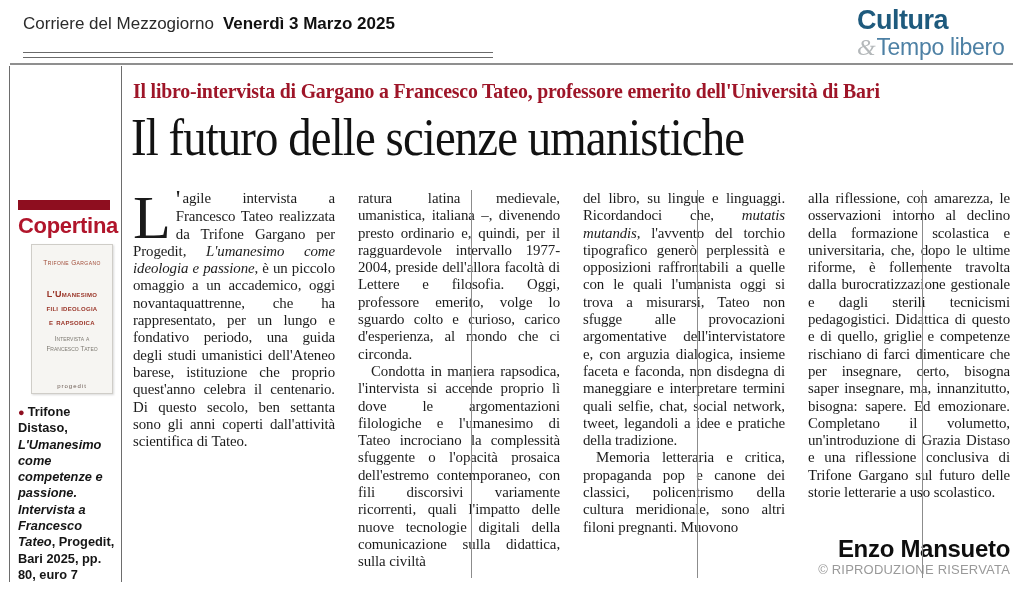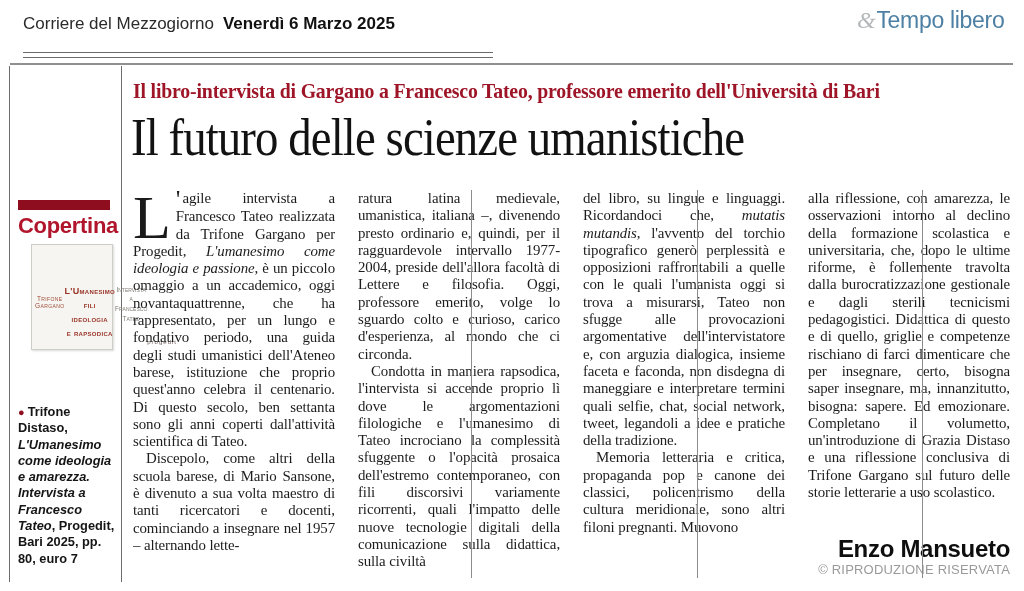--- a/index.html
+++ b/index.html
@@ -15,23 +15,23 @@
   .logo-line2{margin-top:1px;font-size:23px;color:#4d80a4;letter-spacing:-0.3px;text-align:right;}
   .logo-amp{font-family:"Liberation Serif",serif;font-style:italic;color:#b4b8ba;font-size:24px;margin-right:1px;}
   .rule-double{position:absolute;left:23px;top:52px;width:470px;height:4px;border-top:1px solid #6a6a6a;border-bottom:1px solid #6a6a6a;}
   .rule-gray{position:absolute;left:10px;top:63px;width:1003px;height:2px;background:#8f8f8f;}
   .vrule{position:absolute;top:66px;width:1px;height:516px;background:#6d6d6d;}
   .vrule.page-left{left:9px;}
   .vrule.sidebar-sep{left:121px;}
   
   .red-bar{position:absolute;left:18px;top:200px;width:92px;height:10px;background:#8e0e1f;}
   .copertina{position:absolute;left:18px;top:213px;font-size:22px;font-weight:700;color:#b1152b;letter-spacing:-0.3px;}
-  .book-cover{position:absolute;left:31px;top:244px;width:82px;height:106px;background:#f6f5f2;
+  .book-cover{position:absolute;left:31px;top:244px;width:82px;height:150px;background:#f6f5f2;
     border:1px solid #cfcdc8;box-shadow:1px 1px 2px rgba(0,0,0,0.15);
-    display:flex;align-items:center;text-align:center;box-sizing:border-box;padding:14px 3px 4px;}
+    display:flex;flex-direction:column;align-items:center;text-align:center;box-sizing:border-box;padding:14px 3px 4px;}
   .cover-author{font-size:6.5px;color:#a04a36;font-variant:small-caps;letter-spacing:.4px;}
   .cover-title{margin-top:22px;color:#993326;font-weight:700;font-variant:small-caps;font-size:9px;line-height:1.55;letter-spacing:.3px;}
   .cover-sub{margin-top:4px;color:#7d7a72;font-variant:small-caps;font-size:6.5px;line-height:1.5;}
   .cover-pub{margin-top:auto;color:#6a5a52;font-size:6px;letter-spacing:1px;}
   .caption{position:absolute;left:18px;top:404px;width:98px;font-size:12.8px;line-height:16.3px;font-weight:700;color:#151515;}
   .caption .bullet{color:#8e0e1f;font-size:11px;margin-right:3px;}
   .caption .it{font-style:italic;}
   
   .kicker{position:absolute;left:133px;top:78px;font-family:"Liberation Serif",serif;font-weight:700;
     font-size:22px;color:#9e1528;white-space:nowrap;transform:scaleX(.9);transform-origin:left;letter-spacing:-0.2px;}
@@ -51,24 +51,25 @@
   .divider-2{left:697px;}
   .divider-3{left:922px;}
   .byline-block{margin-top:auto;text-align:right;font-family:"Liberation Sans",sans-serif;}
   .byline{font-size:24px;font-weight:700;color:#0e0e0e;letter-spacing:-0.3px;}
   .copyright{font-size:13px;color:#9a9a9a;margin-top:3px;letter-spacing:.2px;}
 </style>
 </head>
 <body>
 
 <div class="masthead-line">
-  <span>Corriere del Mezzogiorno</span><span class="date">Venerdì 6 Marzo 2025</span>
+  <span>Corriere del Mezzogiorno</span><span class="date">Venerdì 3 Marzo 2025</span>
 </div>
 
 <div class="section-logo">
+  <div class="logo-line1">Cultura</div>
   <div class="logo-line2"><span class="logo-amp">&amp;</span><span>Tempo libero</span></div>
 </div>
 
 <div class="rule-double"></div>
 <div class="rule-gray"></div>
 <div class="vrule page-left"></div>
 <div class="vrule sidebar-sep"></div>
 
 <div class="red-bar"></div>
 <div class="copertina">Copertina</div>
@@ -81,30 +82,29 @@
     <div>e rapsodica</div>
   </div>
   <div class="cover-sub">
     <div>Intervista a</div>
     <div>Francesco Tateo</div>
   </div>
   <div class="cover-pub">progedit</div>
 </div>
 
 <div class="caption">
-  <span class="bullet">●</span><span><span>Trifone Distaso, </span><span class="it">L'Umanesimo come ideologia e amarezza. Intervista a Francesco Tateo</span><span>, Progedit, Bari 2025, pp. 80, euro 7</span></span>
+  <span class="bullet">●</span><span><span>Trifone Distaso, </span><span class="it">L'Umanesimo come competenze e passione. Intervista a Francesco Tateo</span><span>, Progedit, Bari 2025, pp. 80, euro 7</span></span>
 </div>
 
 <div class="kicker">Il libro-intervista di Gargano a Francesco Tateo, professore emerito dell'Università di Bari</div>
 <h1 class="headline">Il futuro delle scienze umanistiche</h1>
 
 <div class="cols">
   <div class="col">
     <p><span class="dropcap">L</span><span><span class="apos">'</span><span>agile intervista a Francesco Tateo realizzata da Trifone Gargano per Progedit, </span><span class="it">L'umanesimo come ideologia e passione</span><span>, è un piccolo omaggio a un accademico, oggi novantaquattrenne, che ha rappresentato, per un lungo e fondativo periodo, una guida degli studi umanistici dell'Ateneo barese, istituzione che proprio quest'anno celebra il centenario. Di questo secolo, ben settanta sono gli anni coperti dall'attività scientifica di Tateo.</span></span></p>
-    <p class="indent"><span>Discepolo, come altri della scuola barese, di Mario Sansone, è divenuto a sua volta maestro di tanti ricercatori e docenti, cominciando a insegnare nel 1957 – alternando lette-</span></p>
   </div>
   <div class="col">
     <p><span>ratura latina medievale, umanistica, italiana –, divenendo presto ordinario e, quindi, per il ragguardevole intervallo 1977-2004, preside dell'allora facoltà di Lettere e filosofia. Oggi, professore emerito, volge lo sguardo colto e curioso, carico d'esperienza, al mondo che ci circonda.</span></p>
     <p class="indent"><span>Condotta in maniera rapsodica, l'intervista si accende proprio lì dove le argomentazioni filologiche e l'umanesimo di Tateo incrociano la complessità sfuggente o l'opacità prosaica dell'estremo contemporaneo, con fili discorsivi variamente ricorrenti, quali l'impatto delle nuove tecnologie digitali della comunicazione sulla didattica, sulla civiltà</span></p>
   </div>
   <div class="col">
     <p><span>del libro, su lingue e linguaggi. Ricordandoci che, </span><span class="it">mutatis mutandis</span><span>, l'avvento del torchio tipografico generò perplessità e opposizioni raffrontabili a quelle con le quali l'umanista oggi si trova a misurarsi, Tateo non sfugge alle provocazioni argomentative dell'intervistatore e, con arguzia dialogica, insieme faceta e faconda, non disdegna di maneggiare e interpretare termini quali selfie, chat, social network, tweet, legandoli a idee e pratiche della tradizione.</span></p>
     <p class="indent"><span>Memoria letteraria e critica, propaganda pop e canone dei classici, policentrismo della cultura meridionale, sono altri filoni pregnanti. Muovono</span></p>
   </div>
   <div class="col">

